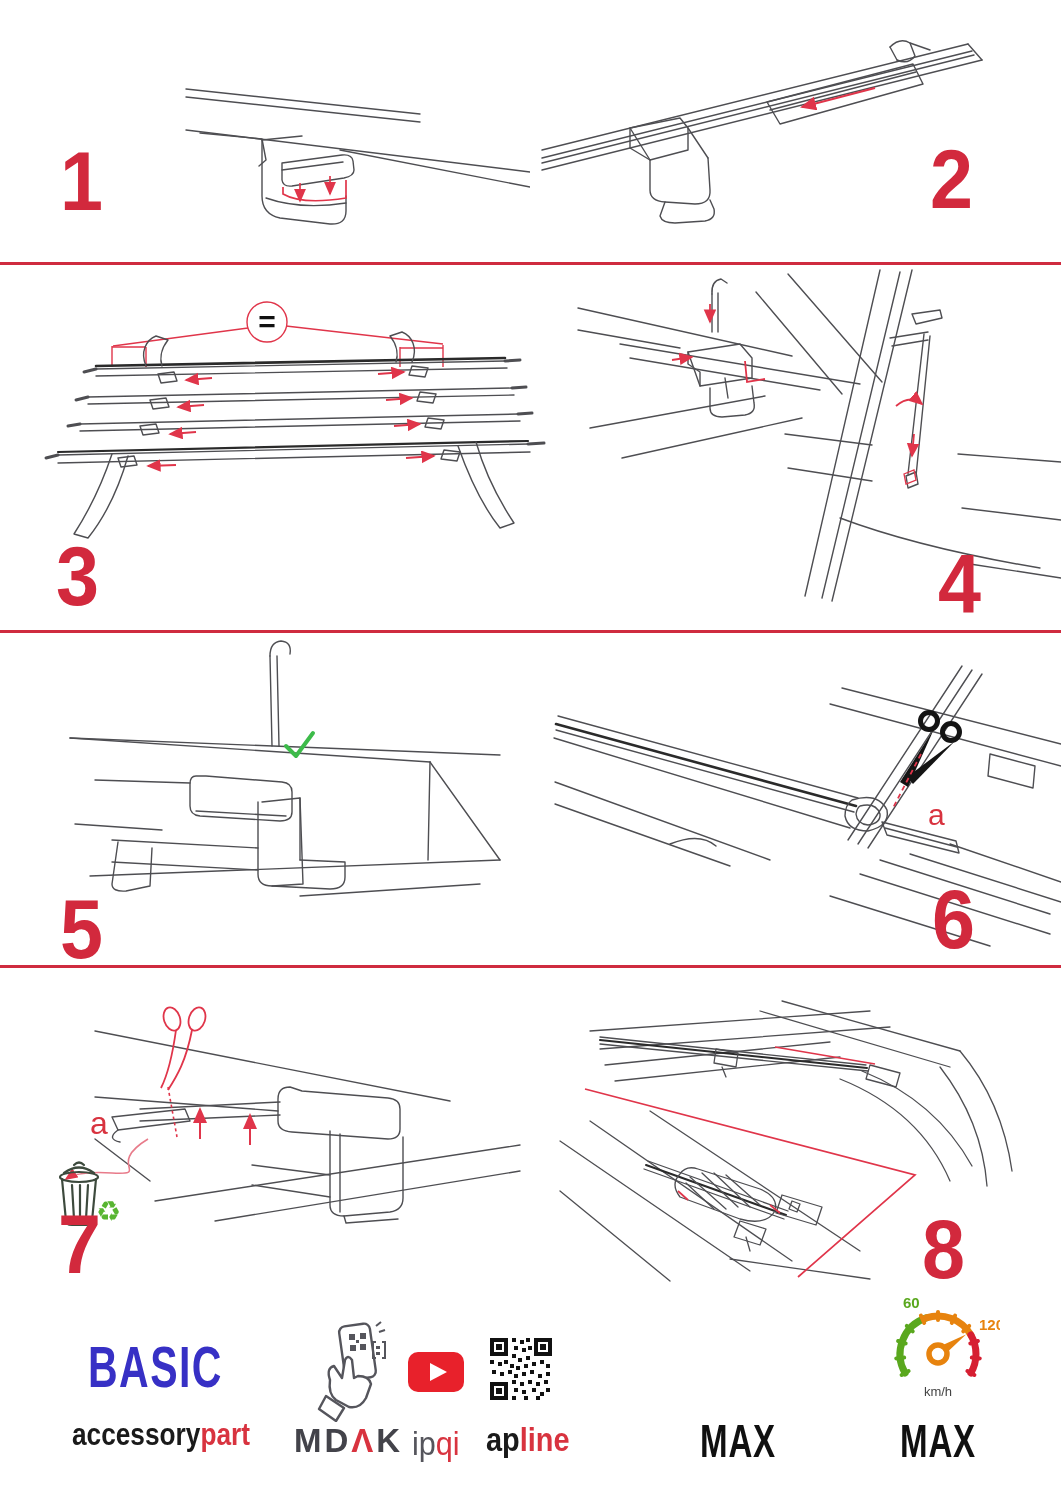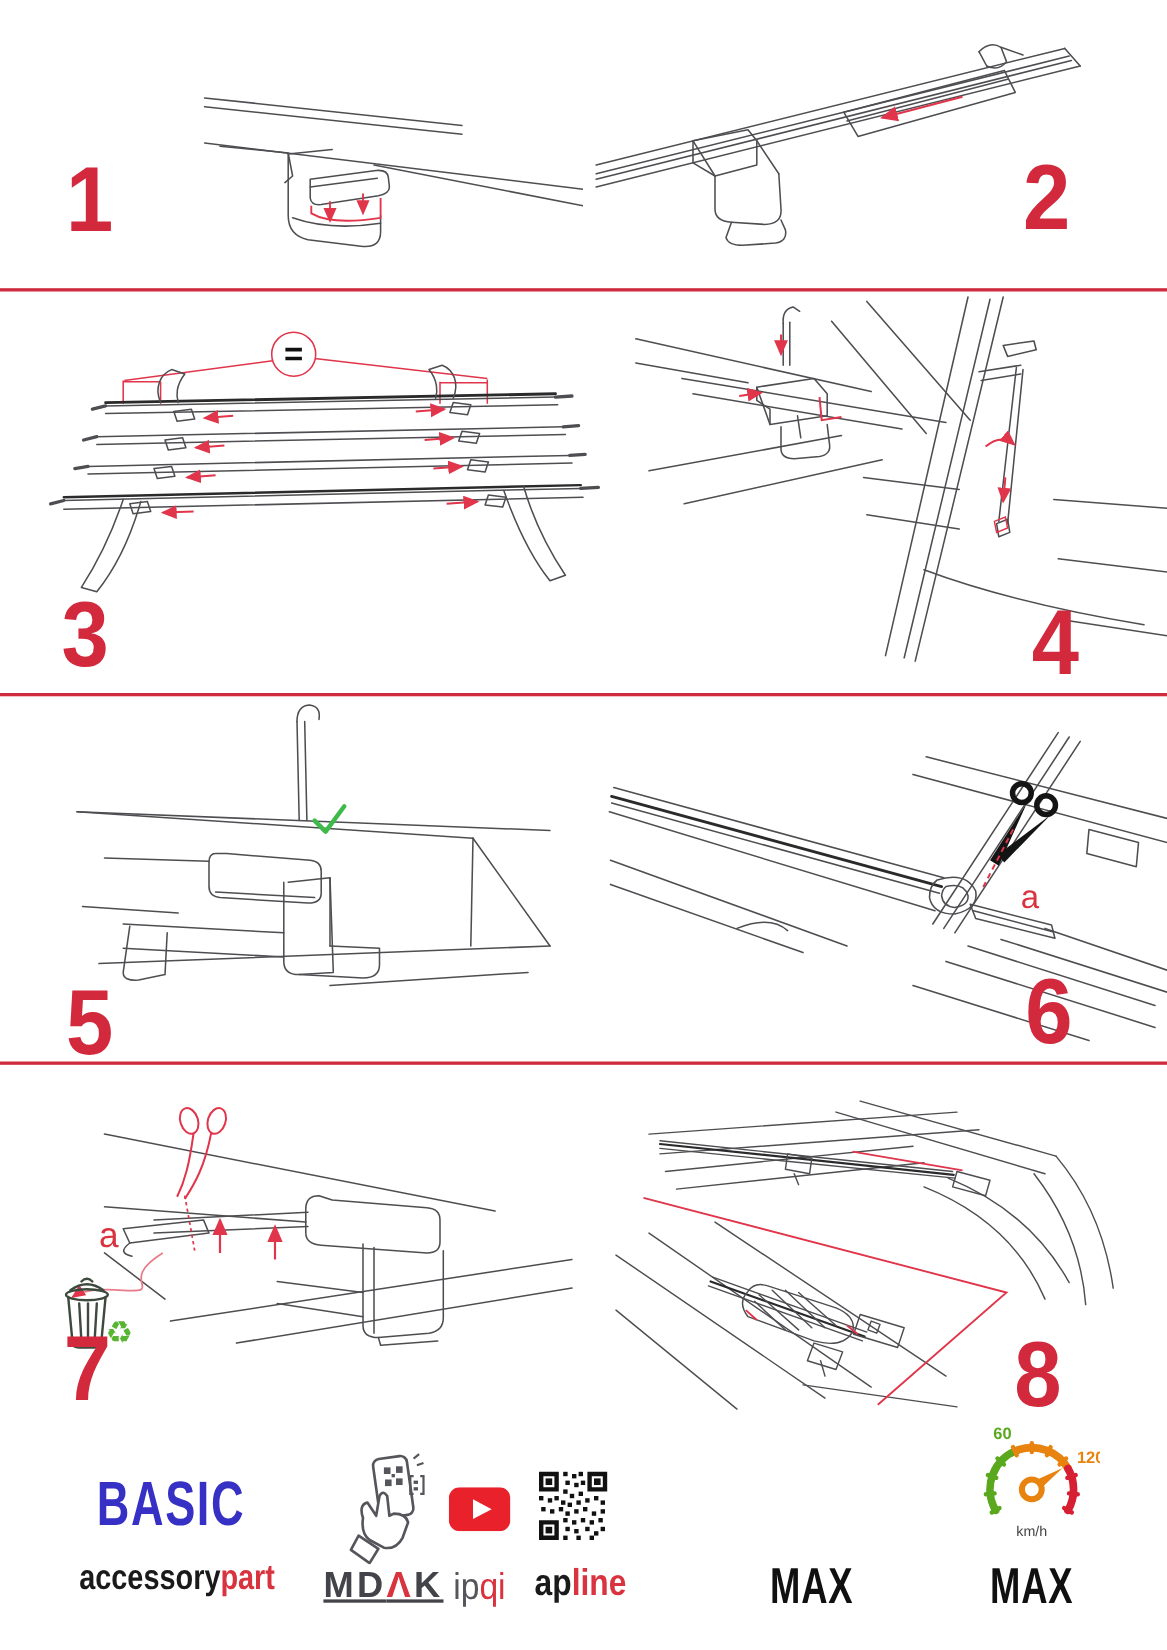--- a/index.html
+++ b/index.html
@@ -401,21 +401,21 @@
           <path d="M66,22 h3 v16 h-3"></path>
         <rect x="60" y="26" width="4" height="3" fill="#55555c" stroke="none"></rect>
         <rect x="60" y="32" width="4" height="3" fill="#55555c" stroke="none"></rect>
       </g>
       <g fill="#ffffff" stroke="#55555c" stroke-width="2.4" stroke-linejoin="round" stroke-linecap="round">
         <path d="M14,60 Q10,48 18,46 L26,58 L29,40 Q32,34 36,40 L38,58 L42,56 Q53,56 55,64 L50,78 Q44,89 33,87 L20,80 Q12,74 14,60 Z"></path>
         <path d="M10,76 L28,88 L20,101 L3,89 Z"></path>
       </g>
     </svg>
   </div>
-  <div class="ft mdak" style="left:294px;top:1422px;text-decoration:underline;">
+  <div class="ft mdak" style="left:294px;top:1422px;">
     <span>MD</span><span class="red">Λ</span><span>K</span>
   </div>
 
   <div class="ft" style="left:408px;top:1352px;width:56px;height:40px;">
     <svg viewBox="0 0 56 40" style="width:100%;height:100%;">
       <rect x="0" y="0" width="56" height="40" rx="10" fill="#e8212b"></rect>
       <path d="M22,11 L22,29 L39,20 Z" fill="#ffffff"></path>
     </svg>
   </div>
   <div class="ft ipqi" style="left:412px;top:1424px;">

